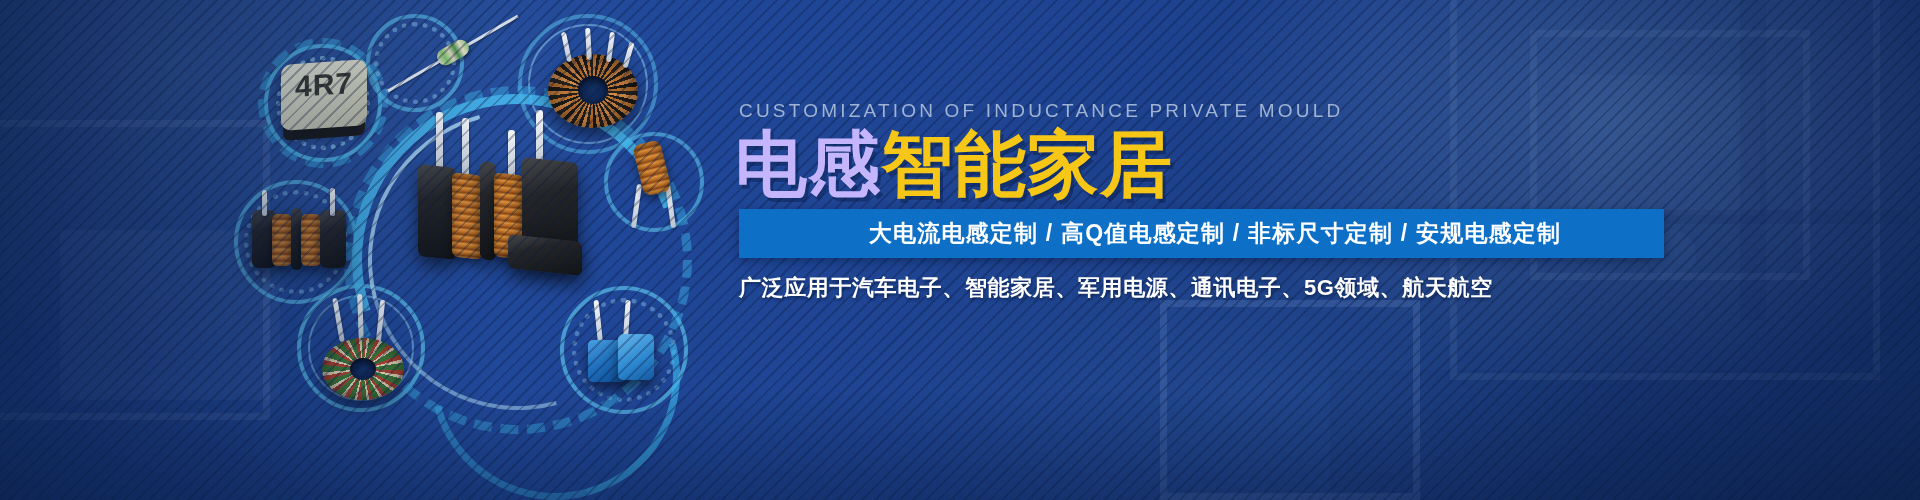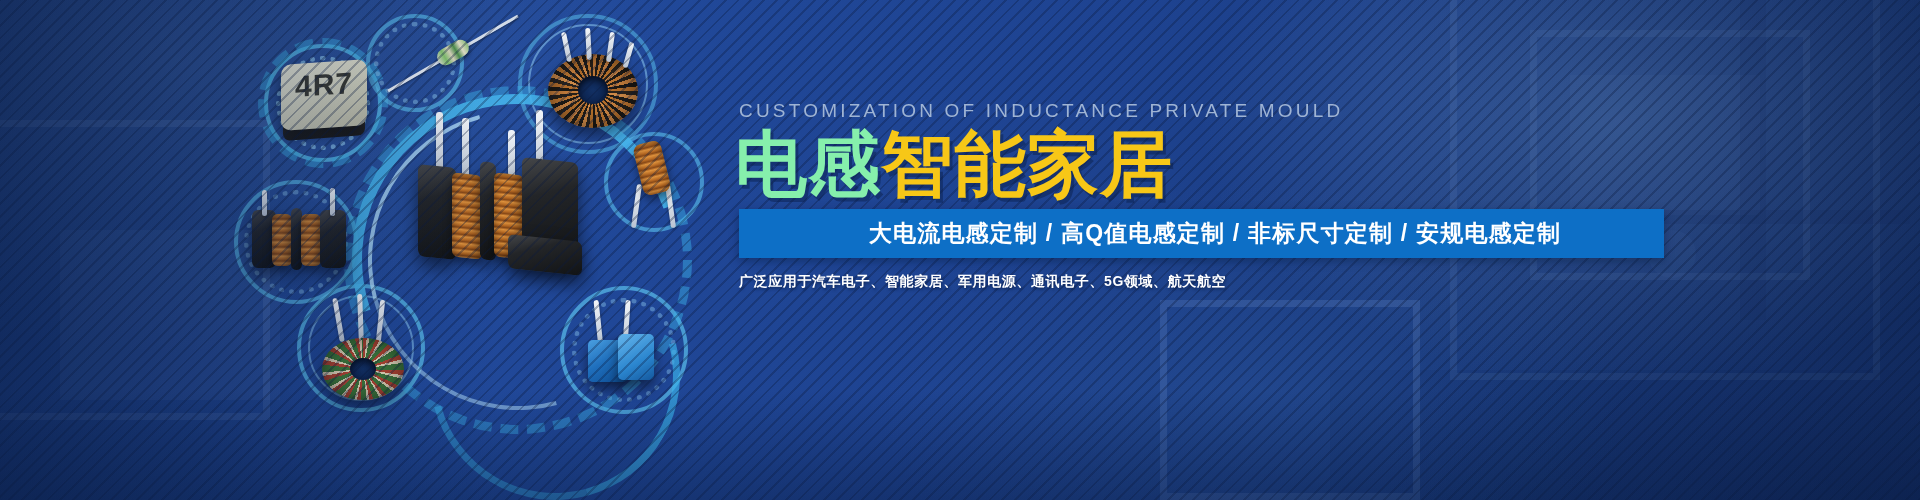--- a/index.html
+++ b/index.html
@@ -185,35 +185,35 @@
   .eyebrow{
     position:absolute;left:4px;top:85px;
     font-size:19px;letter-spacing:3.2px;color:#9fb4d4;
     font-family:"Liberation Sans",sans-serif;white-space:nowrap;
   }
   .title{
     position:absolute;left:0px;top:110px;white-space:nowrap;
     font-family:"Liberation Sans","DejaVu Sans",sans-serif;
     font-weight:bold;font-size:72px;line-height:78px;letter-spacing:1px;
   }
-  .title .w{color:#86efac;text-shadow:3px 4px 0 rgba(8,28,70,.45);}
+  .title .w{color:#c4b5fd;text-shadow:3px 4px 0 rgba(8,28,70,.45);}
   .title .y{color:#f7c717;text-shadow:3px 4px 0 rgba(8,28,70,.45);}
   .feature-bar{
     position:absolute;left:4px;top:194px;width:925px;height:49px;
     background:#0d6fc6;display:flex;align-items:center;justify-content:center;
     box-shadow:0 3px 9px rgba(5,25,60,.45);
     padding-left:27px;
   }
   .feature-bar .txt{
     color:#ffffff;font-size:23px;font-weight:bold;letter-spacing:1.2px;
     font-family:"Liberation Sans","DejaVu Sans",sans-serif;white-space:nowrap;
   }
   .apply{
     position:absolute;left:4px;top:258px;white-space:nowrap;
-    color:#ffffff;font-size:14px;font-weight:bold;letter-spacing:.6px;
+    color:#ffffff;font-size:22px;font-weight:bold;letter-spacing:.6px;
     font-family:"Liberation Sans","DejaVu Sans",sans-serif;
     text-shadow:1px 2px 3px rgba(6,24,60,.6);
   }
 </style>
 </head>
 <body>
 
 <div class="banner">
 
   <div class="bg-photo"></div>

